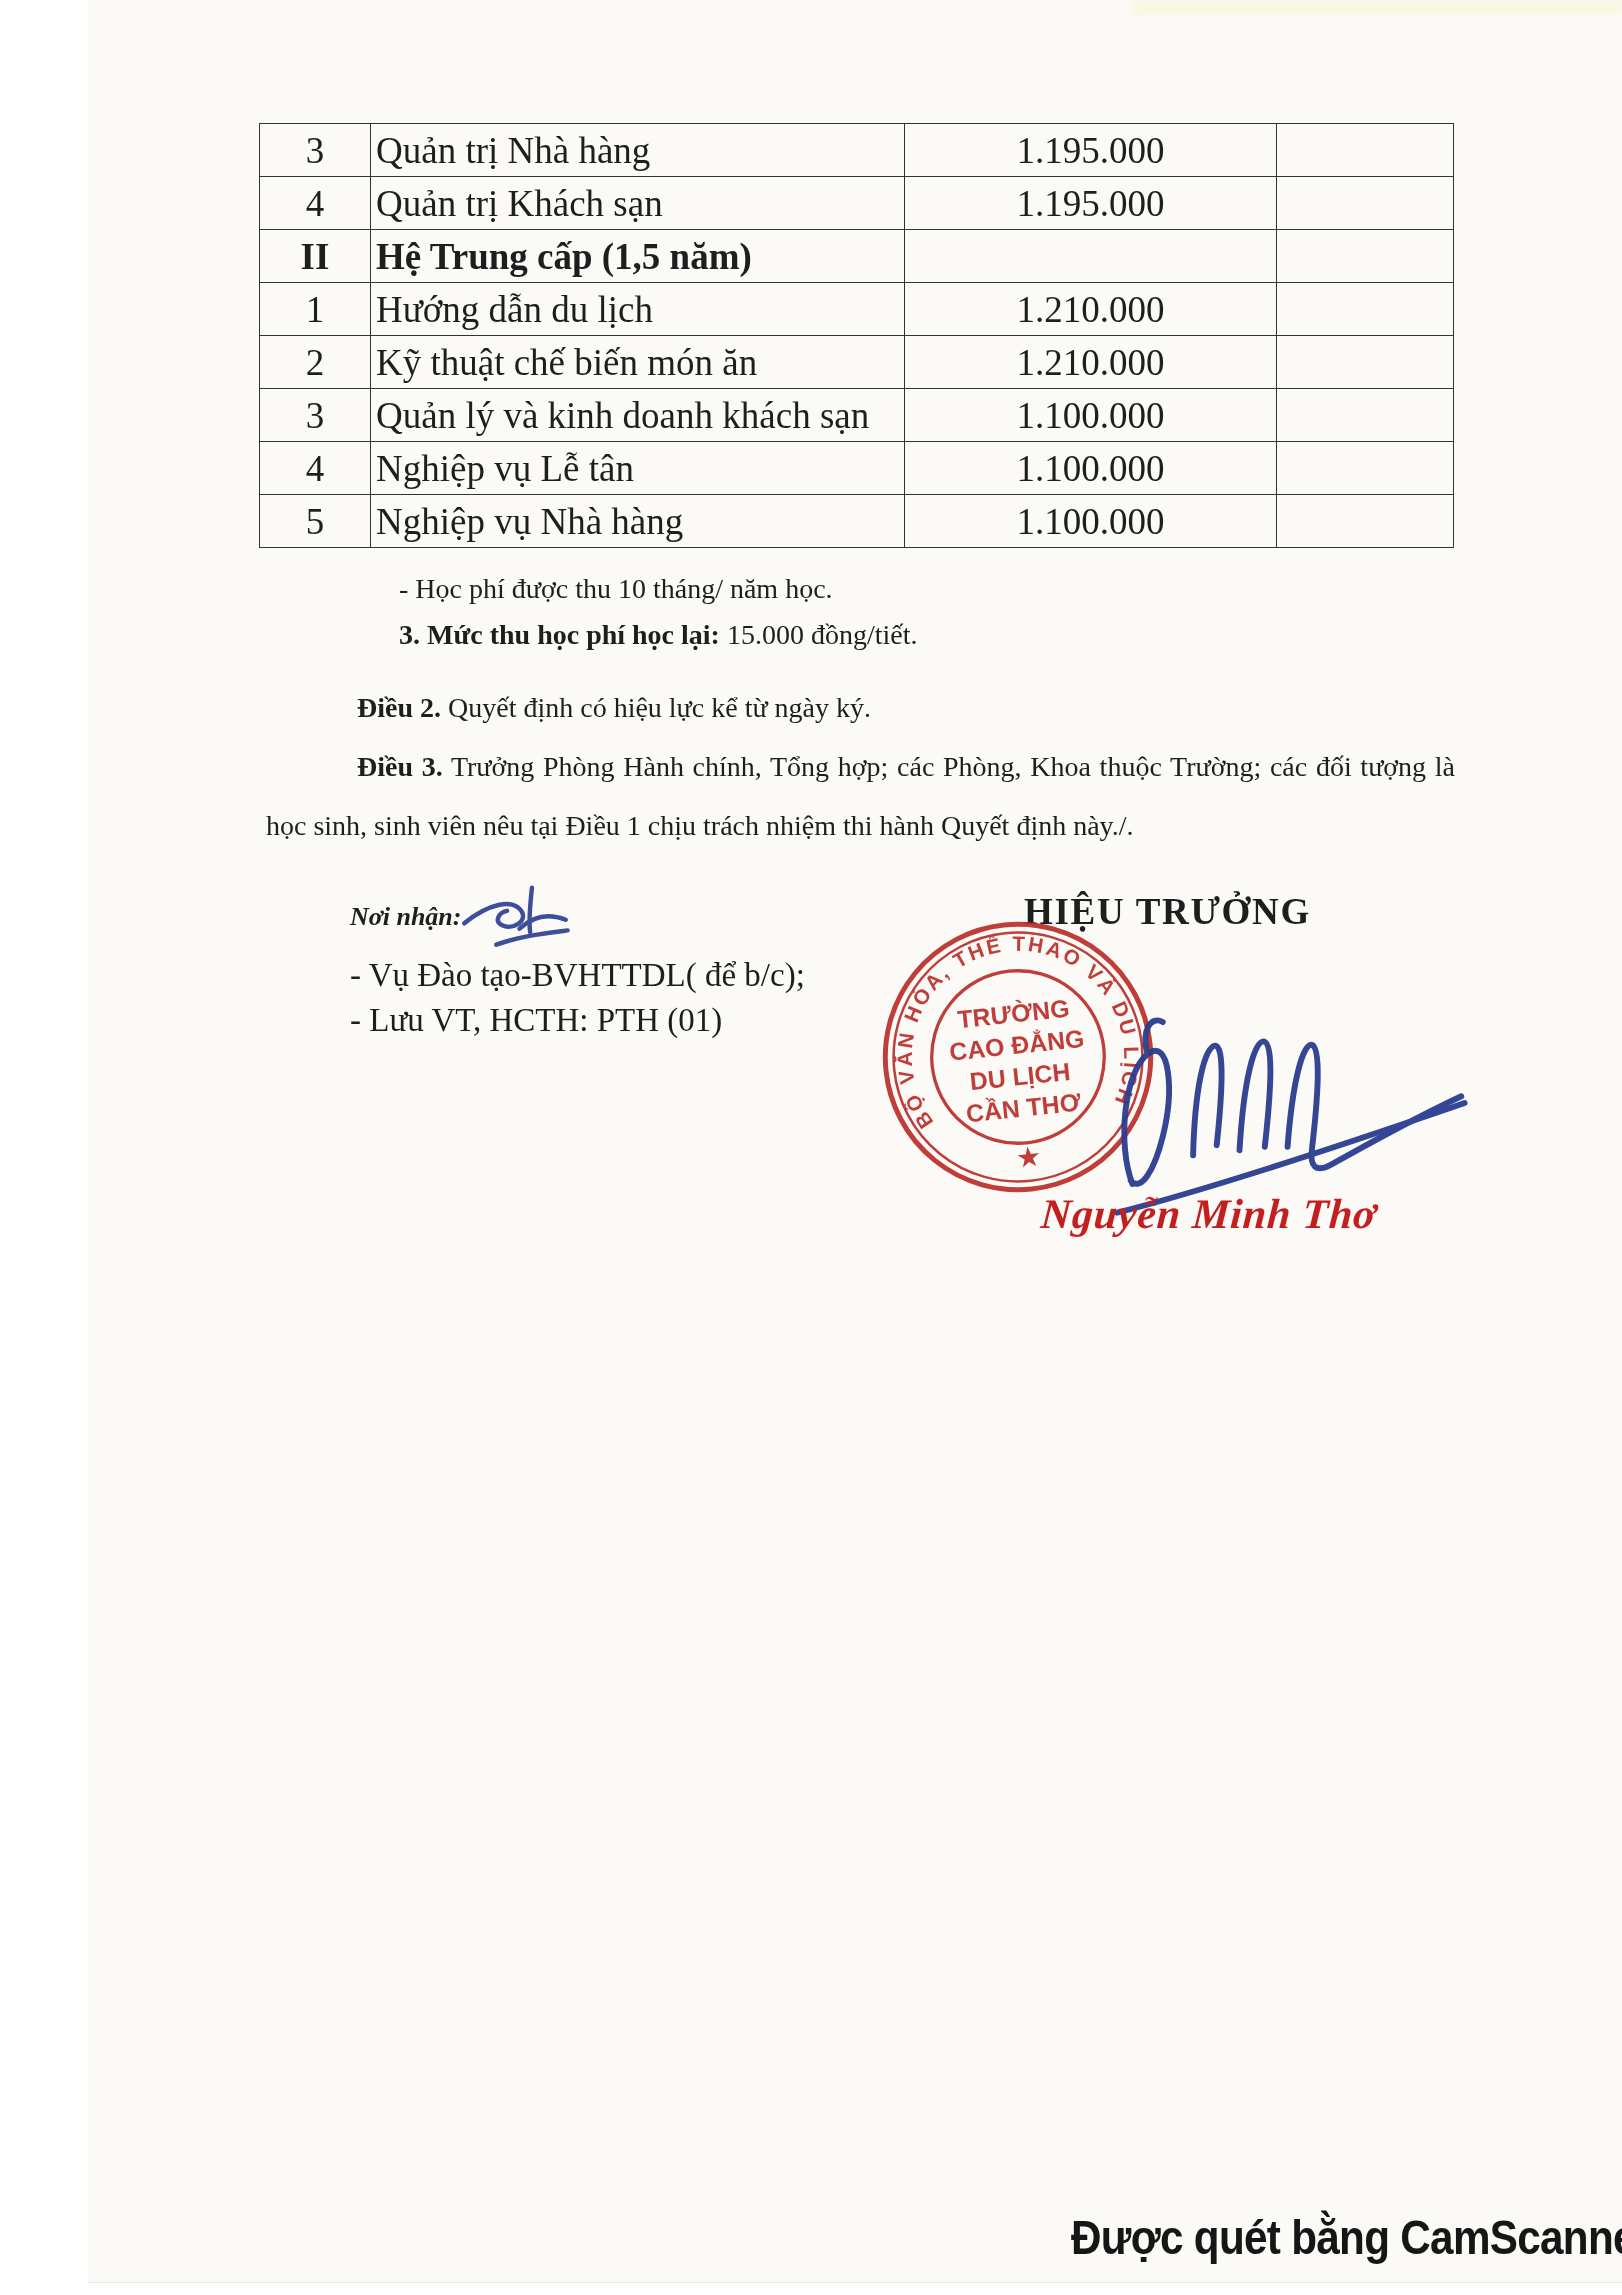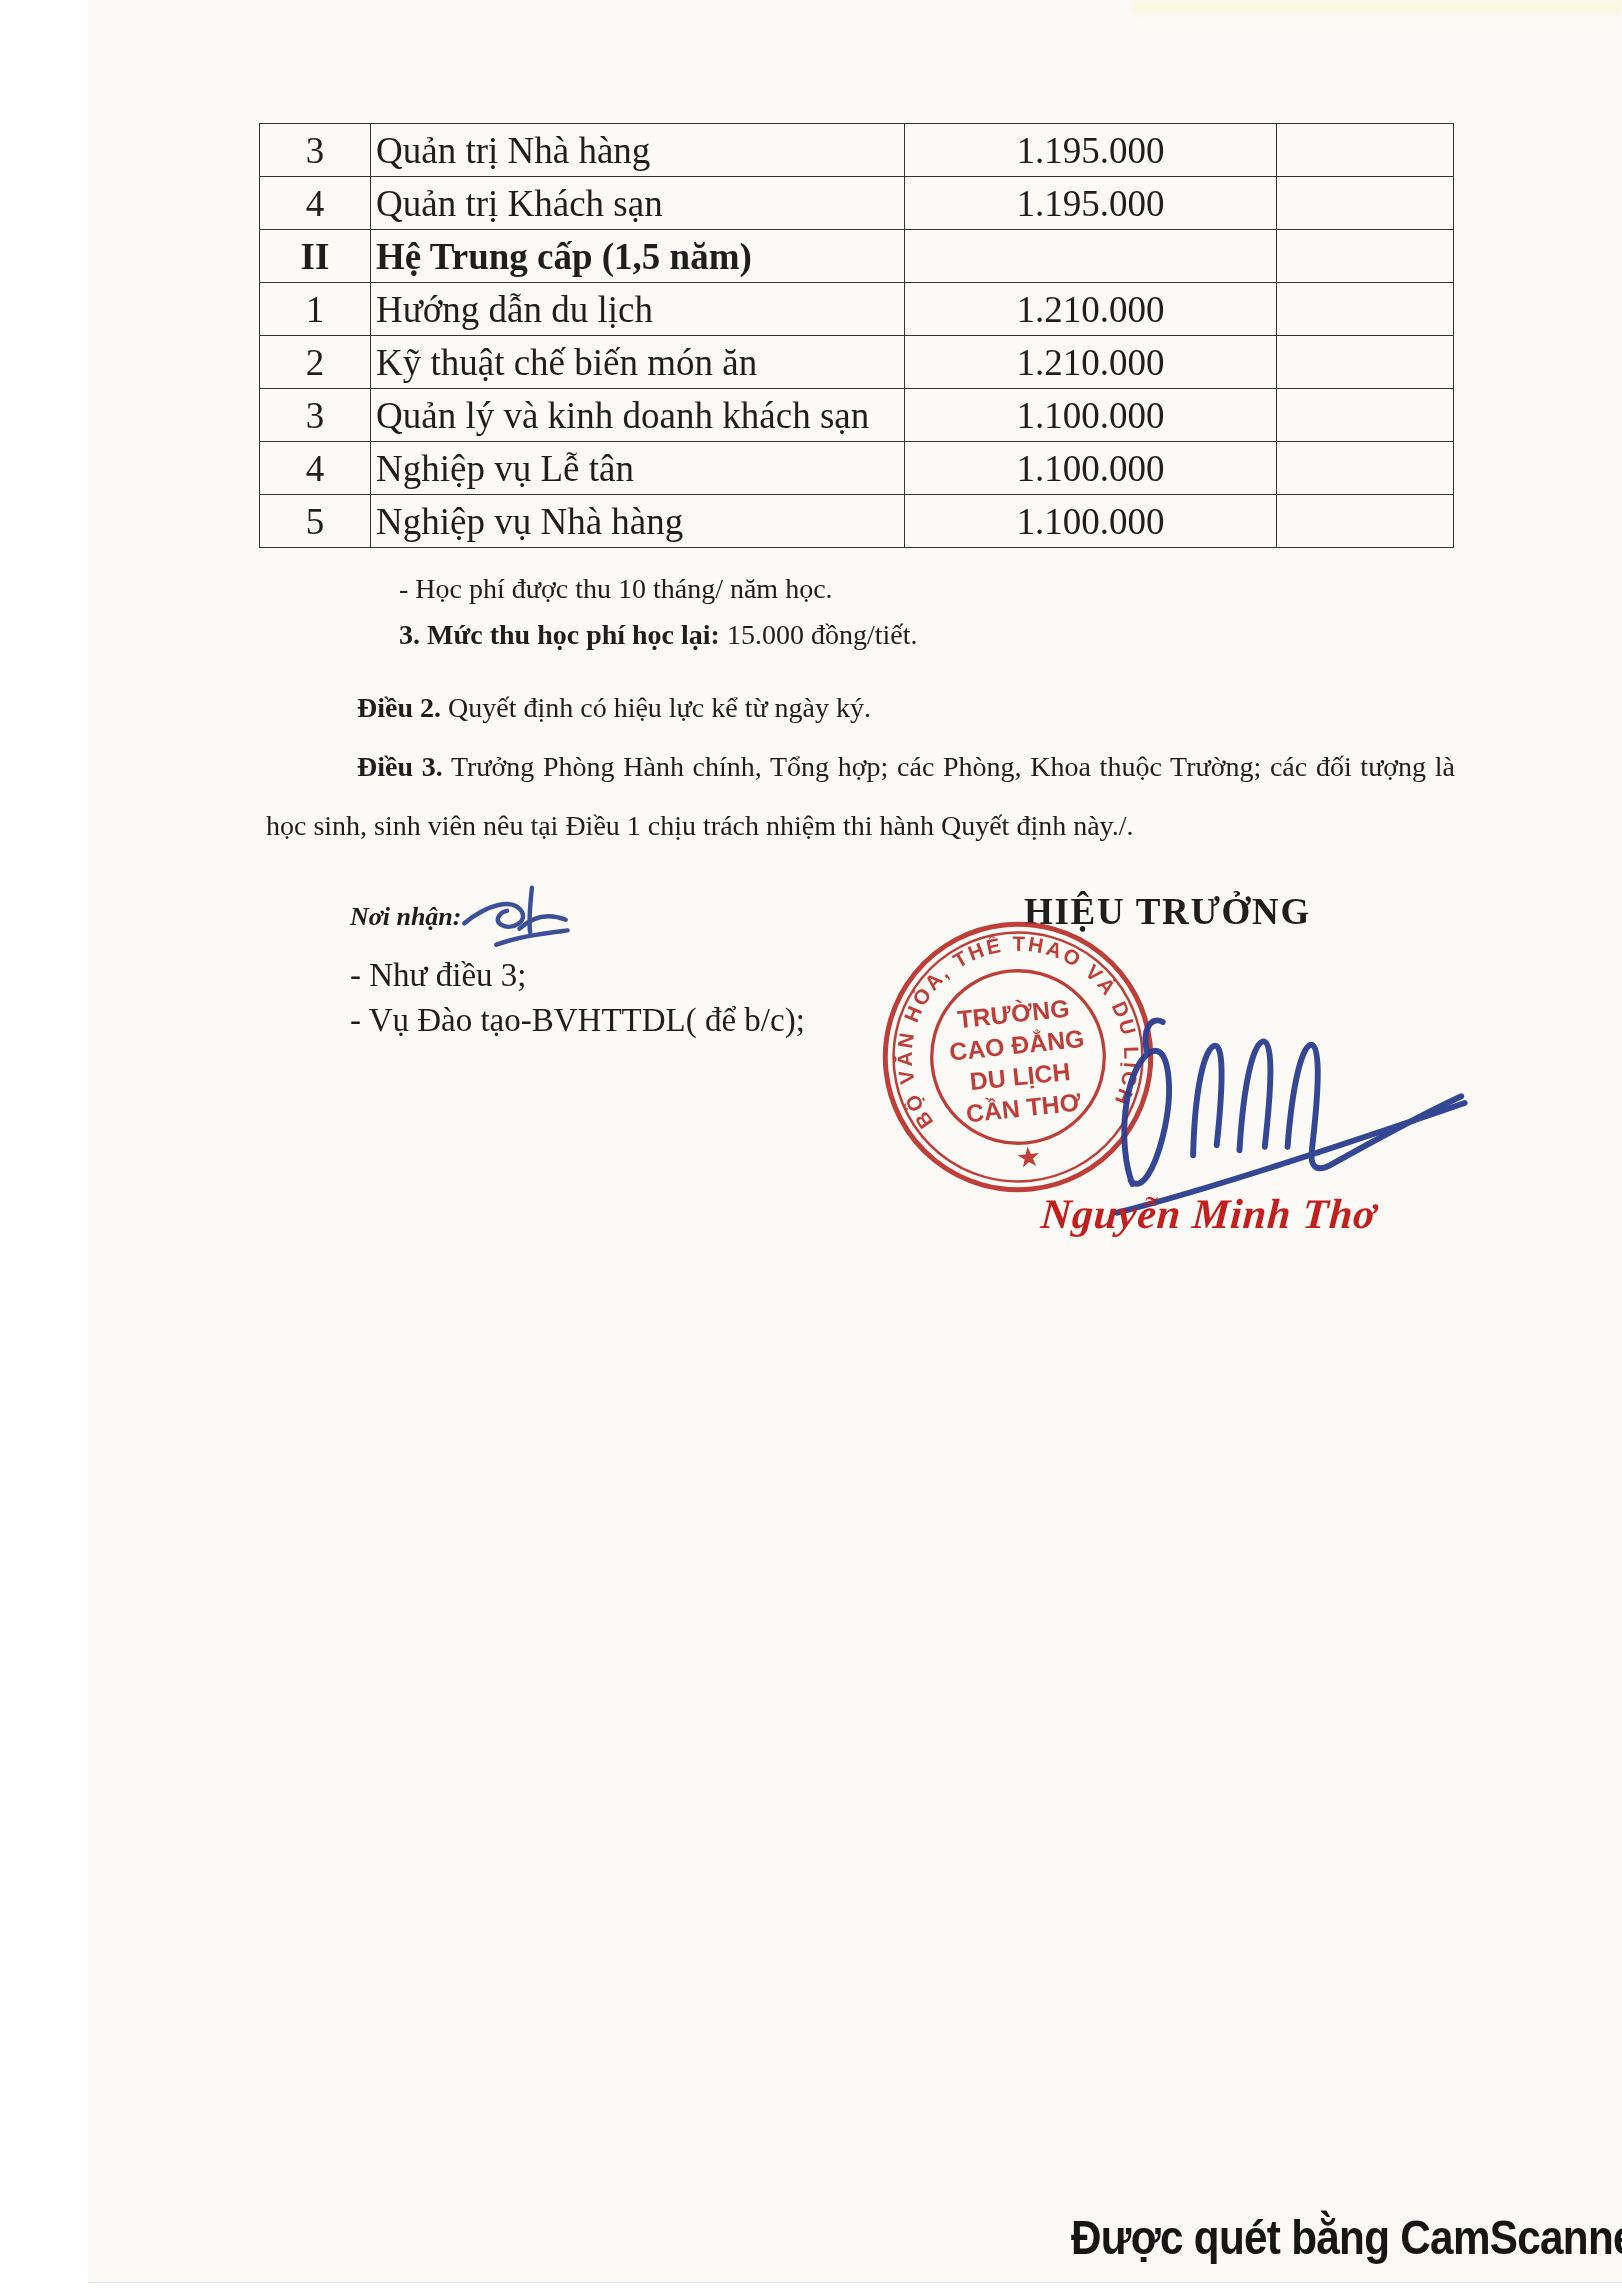--- a/index.html
+++ b/index.html
@@ -120,22 +120,22 @@
   </p>
   <p class="bline l-dieu2">
     <b>Điều 2.</b><span> Quyết định có hiệu lực kể từ ngày ký.</span>
   </p>
   <p class="bline l-dieu3">
     <b>Điều 3.</b><span> Trưởng Phòng Hành chính, Tổng hợp; các Phòng, Khoa thuộc Trường; các đối tượng là học sinh, sinh viên nêu tại Điều 1 chịu trách nhiệm thi hành Quyết định này./.</span>
   </p>
 
   <p class="rec-heading">Nơi nhận:</p>
   <ul class="rec-list" id="rec-list">
-      <li>- Như điều 3;</li>
       <li>- Vụ Đào tạo-BVHTTDL( để b/c);</li>
+      <li>- Lưu VT, HCTH: PTH (01)</li>
     </ul>
 
   <svg class="scribble" viewBox="0 0 140 100">
     <g fill="none" stroke-width="5" stroke-linecap="round" stroke="#2a3d8f">
       <path d="M 8,52 C 35,30 62,24 72,38 C 80,50 62,60 50,54 C 42,50 46,40 56,38"></path>
       <path d="M 84,12 C 82,30 80,48 82,62"></path>
       <path d="M 70,58 C 85,44 102,40 122,48"></path>
       <path d="M 44,76 C 72,66 100,63 124,60"></path>
     </g>
   </svg>

